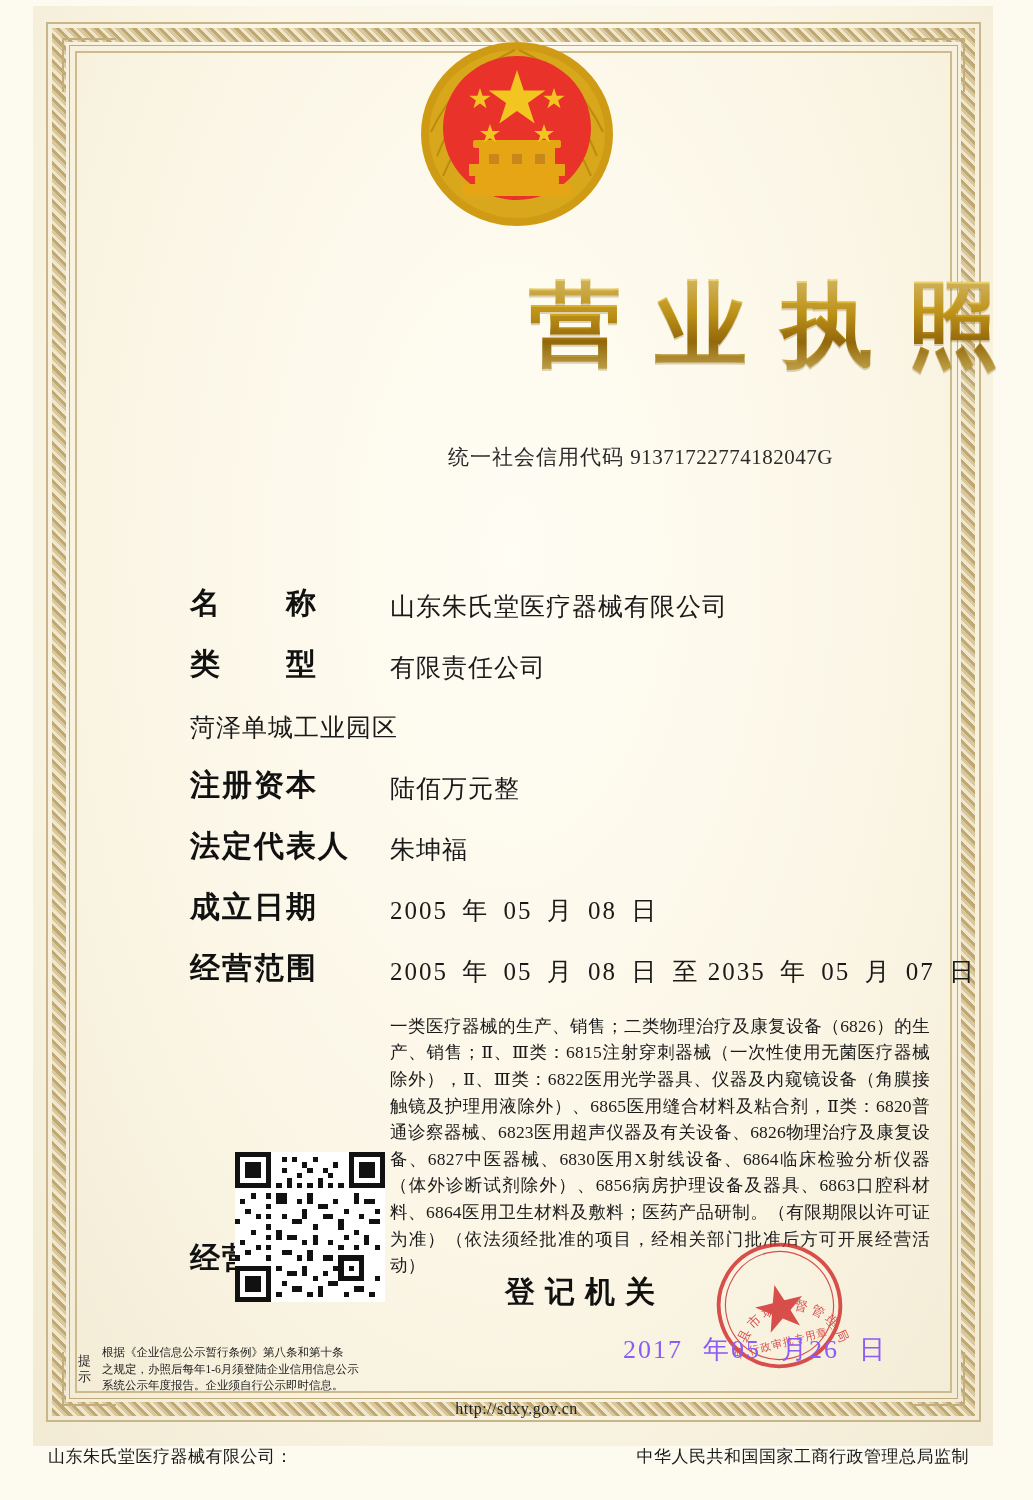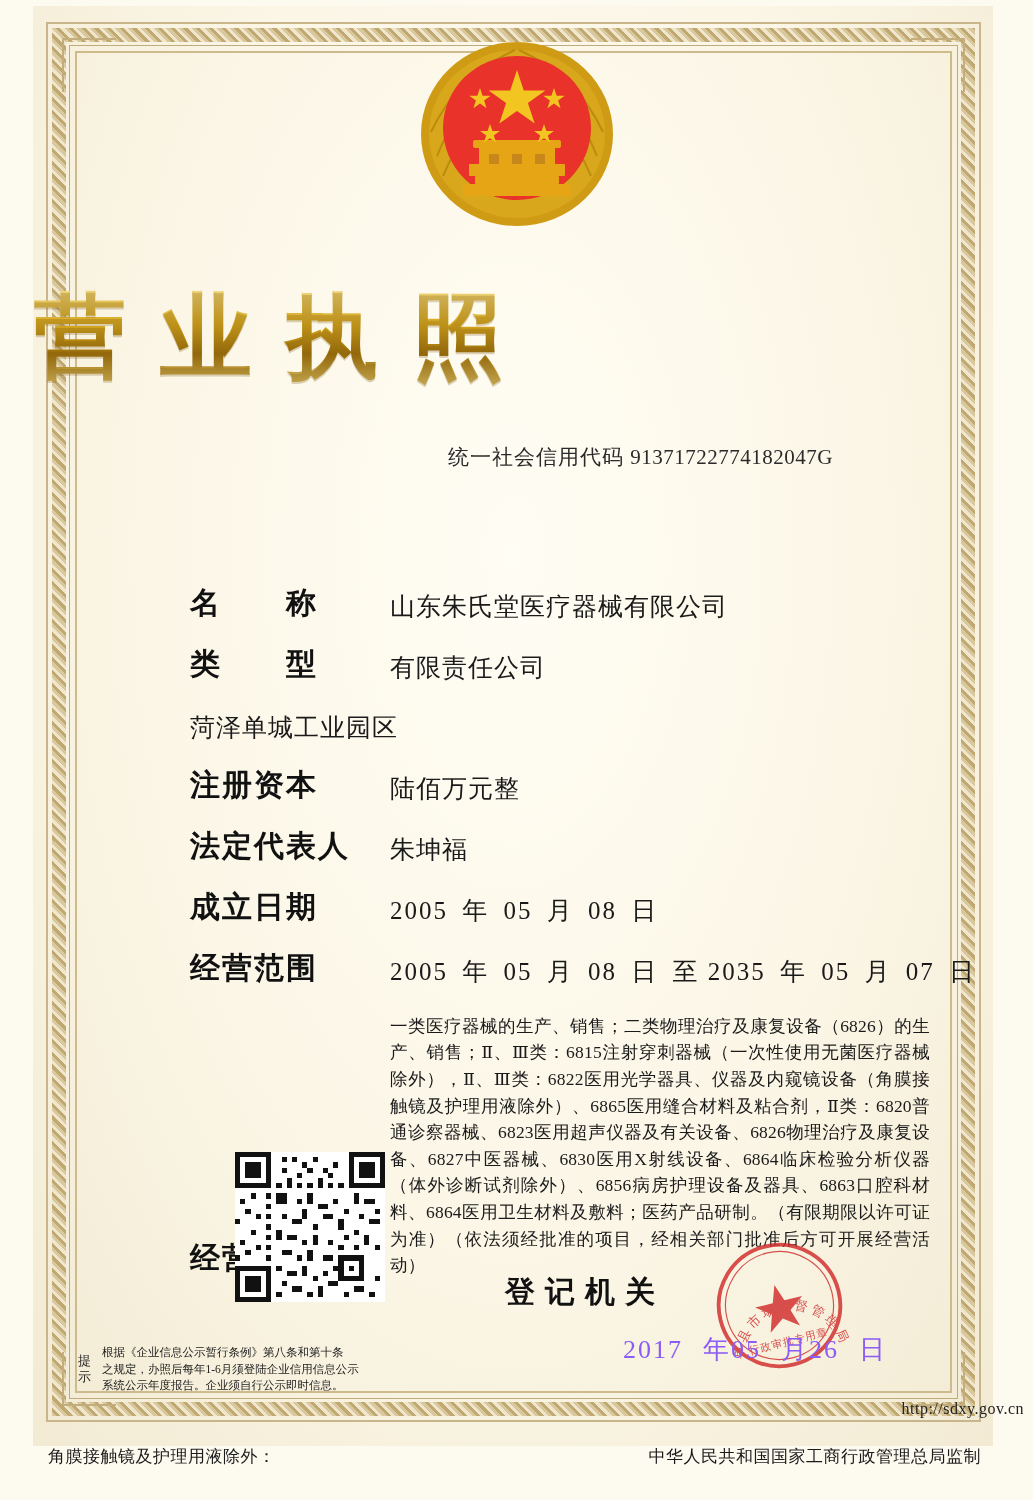--- a/index.html
+++ b/index.html
@@ -87,34 +87,33 @@
     transform: translateX(-50%);
     top: 36px;
     width: 200px; height: 200px;
   }
 
   
   .title {
     position: absolute;
     left: 0; right: 0;
     top: 272px;
-    text-align: left;
+    text-align: right;
     font-family: "DejaVu Serif", "Liberation Serif", serif;
     font-size: 92px;
     font-weight: 700;
     letter-spacing: 34px;
     text-indent: 34px;
     line-height: 1.15;
     color: #c9a227;
     background: linear-gradient(180deg,#f3dd8b 0%, #d6a81e 38%, #9c6f0a 66%, #e6cd73 100%);
     -webkit-background-clip: text;
     background-clip: text;
     color: transparent;
     text-shadow: 0 2px 0 rgba(120,85,10,0.25);
-    margin-top: 12px;
   }
 
   
   .code-line {
     position: absolute;
     top: 443px;
     right: 200px;
     font-size: 21px;
     color: #2a2a2a;
     letter-spacing: 1px;
@@ -236,40 +235,40 @@
   .notice .ntext {
     font-size: 11.5px;
     line-height: 1.45;
     color: #1c1c1c;
     letter-spacing: 0;
   }
 
   
   .url {
     position: absolute;
-    left: 0; right: 9px;
+    left: 0; right: 0;
     top: 1400px;
-    text-align: right;
+    text-align: center;
     font-size: 16px;
     color: #222;
     letter-spacing: 0.5px;
   }
 
   
   .footer-left {
     position: absolute;
     left: 48px;
     top: 1445px;
     font-size: 17px;
     color: #1a1a1a;
     letter-spacing: 0.5px;
   }
   .footer-right {
     position: absolute;
-    right: 52px;
+    right: 64px;
     top: 1445px;
     font-size: 17px;
     color: #1a1a1a;
     letter-spacing: 0.5px;
   }
 </style>
 </head>
 <body>
 
 <div class="license">
@@ -537,15 +536,15 @@
     <div class="tip">提示</div>
     <div class="ntext">
       <div>根据《企业信息公示暂行条例》第八条和第十条</div>
       <div>之规定，办照后每年1-6月须登陆企业信用信息公示</div>
       <div>系统公示年度报告。企业须自行公示即时信息。</div>
     </div>
   </div>
 
   <div class="url">http://sdxy.gov.cn</div>
 
-  <div class="footer-left">角膜接触镜及护理用液除外：</div>
+  <div class="footer-left">山东朱氏堂医疗器械有限公司：</div>
   <div class="footer-right">中华人民共和国国家工商行政管理总局监制</div>
 </div>
 
 </body></html>

